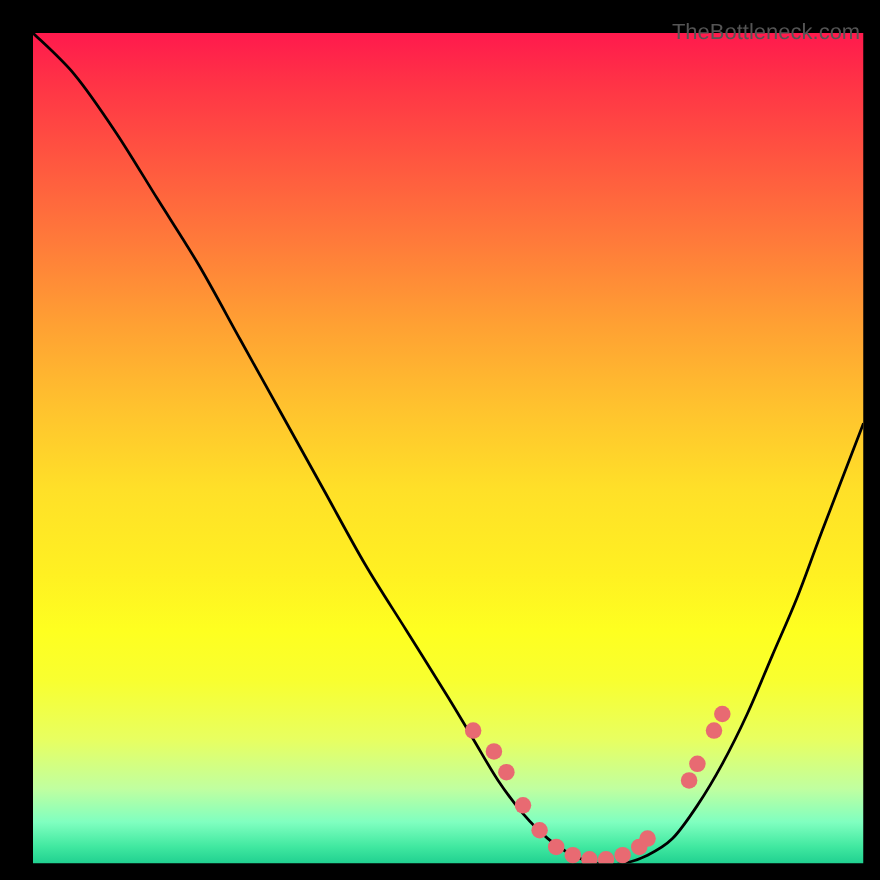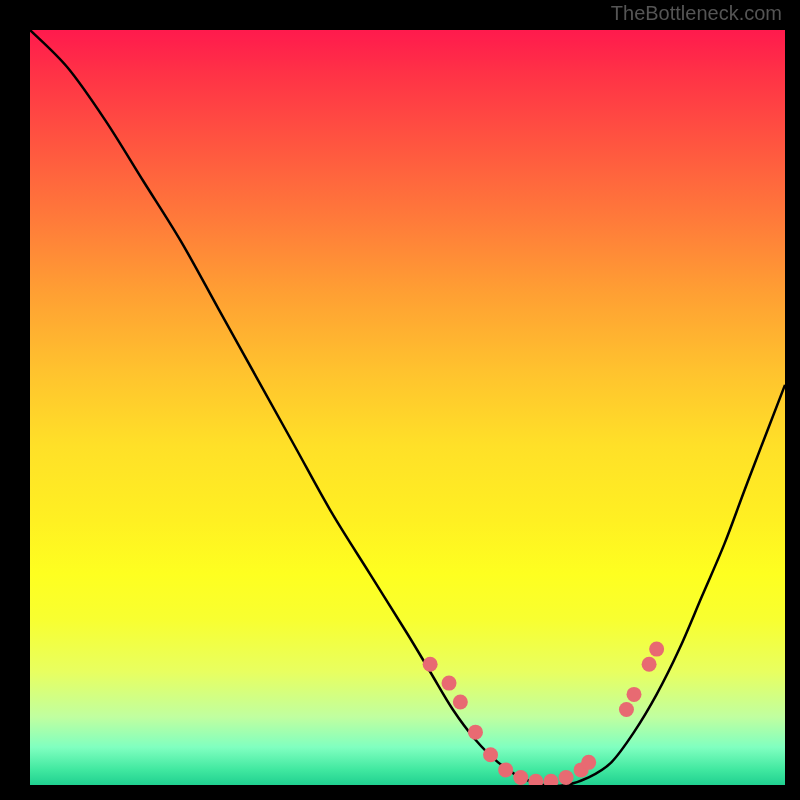--- a/index.html
+++ b/index.html
@@ -6,21 +6,21 @@
     margin: 0;
     padding: 0;
     background: #000;
     width: 800px;
     height: 800px;
     position: relative;
     font-family: Arial, sans-serif;
   }
   .watermark {
     position: absolute;
-    top: 2px;
+    top: 18px;
     right: 18px;
     color: #555;
     font-size: 20px;
     font-weight: 500;
     z-index: 10;
   }
   .plot-area {
     position: absolute;
     left: 30px;
     top: 30px;

